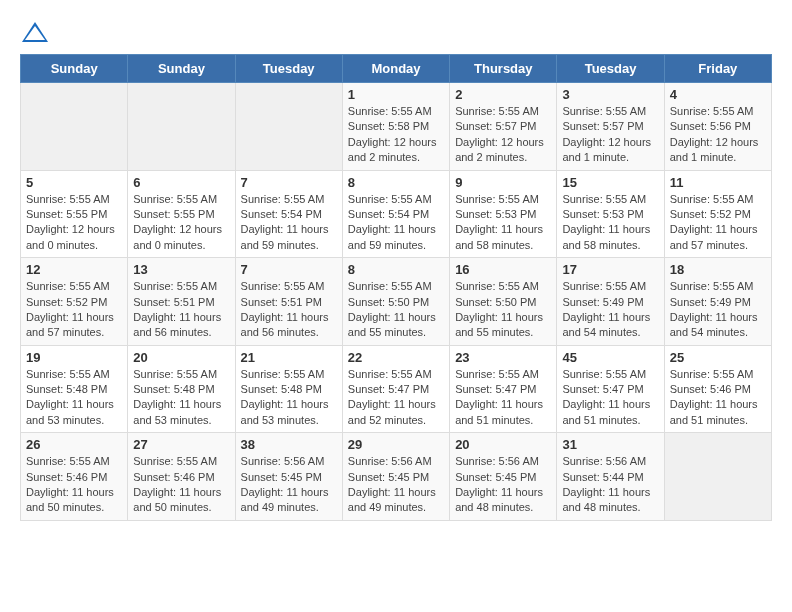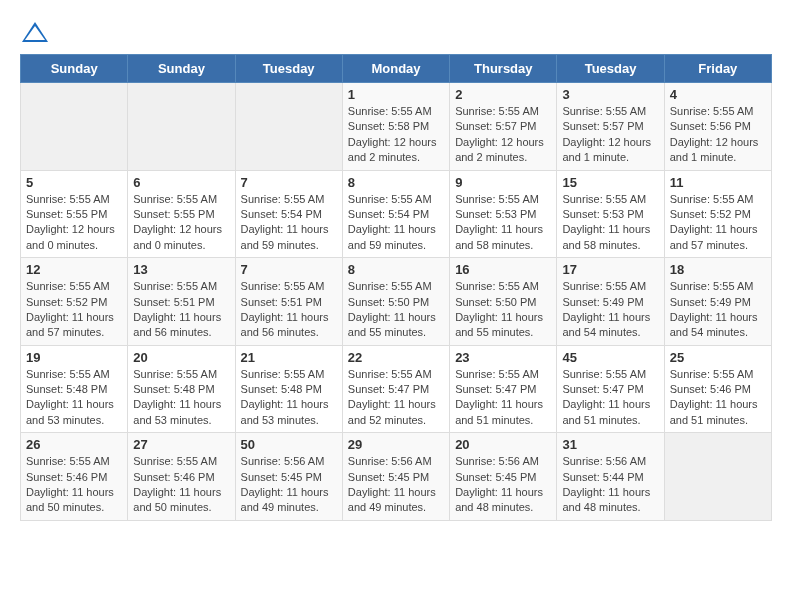--- a/index.html
+++ b/index.html
@@ -322,21 +322,21 @@
 and 50 minutes.</div>
         </td>
         <td>
           <span class="day-number">27</span>
           <div class="day-info" style="white-space: pre-line;">Sunrise: 5:55 AM
 Sunset: 5:46 PM
 Daylight: 11 hours
 and 50 minutes.</div>
         </td>
         <td>
-          <span class="day-number">50</span>
+          <span class="day-number">38</span>
           <div class="day-info" style="white-space: pre-line;">Sunrise: 5:56 AM
 Sunset: 5:45 PM
 Daylight: 11 hours
 and 49 minutes.</div>
         </td>
         <td>
           <span class="day-number">29</span>
           <div class="day-info" style="white-space: pre-line;">Sunrise: 5:56 AM
 Sunset: 5:45 PM
 Daylight: 11 hours

